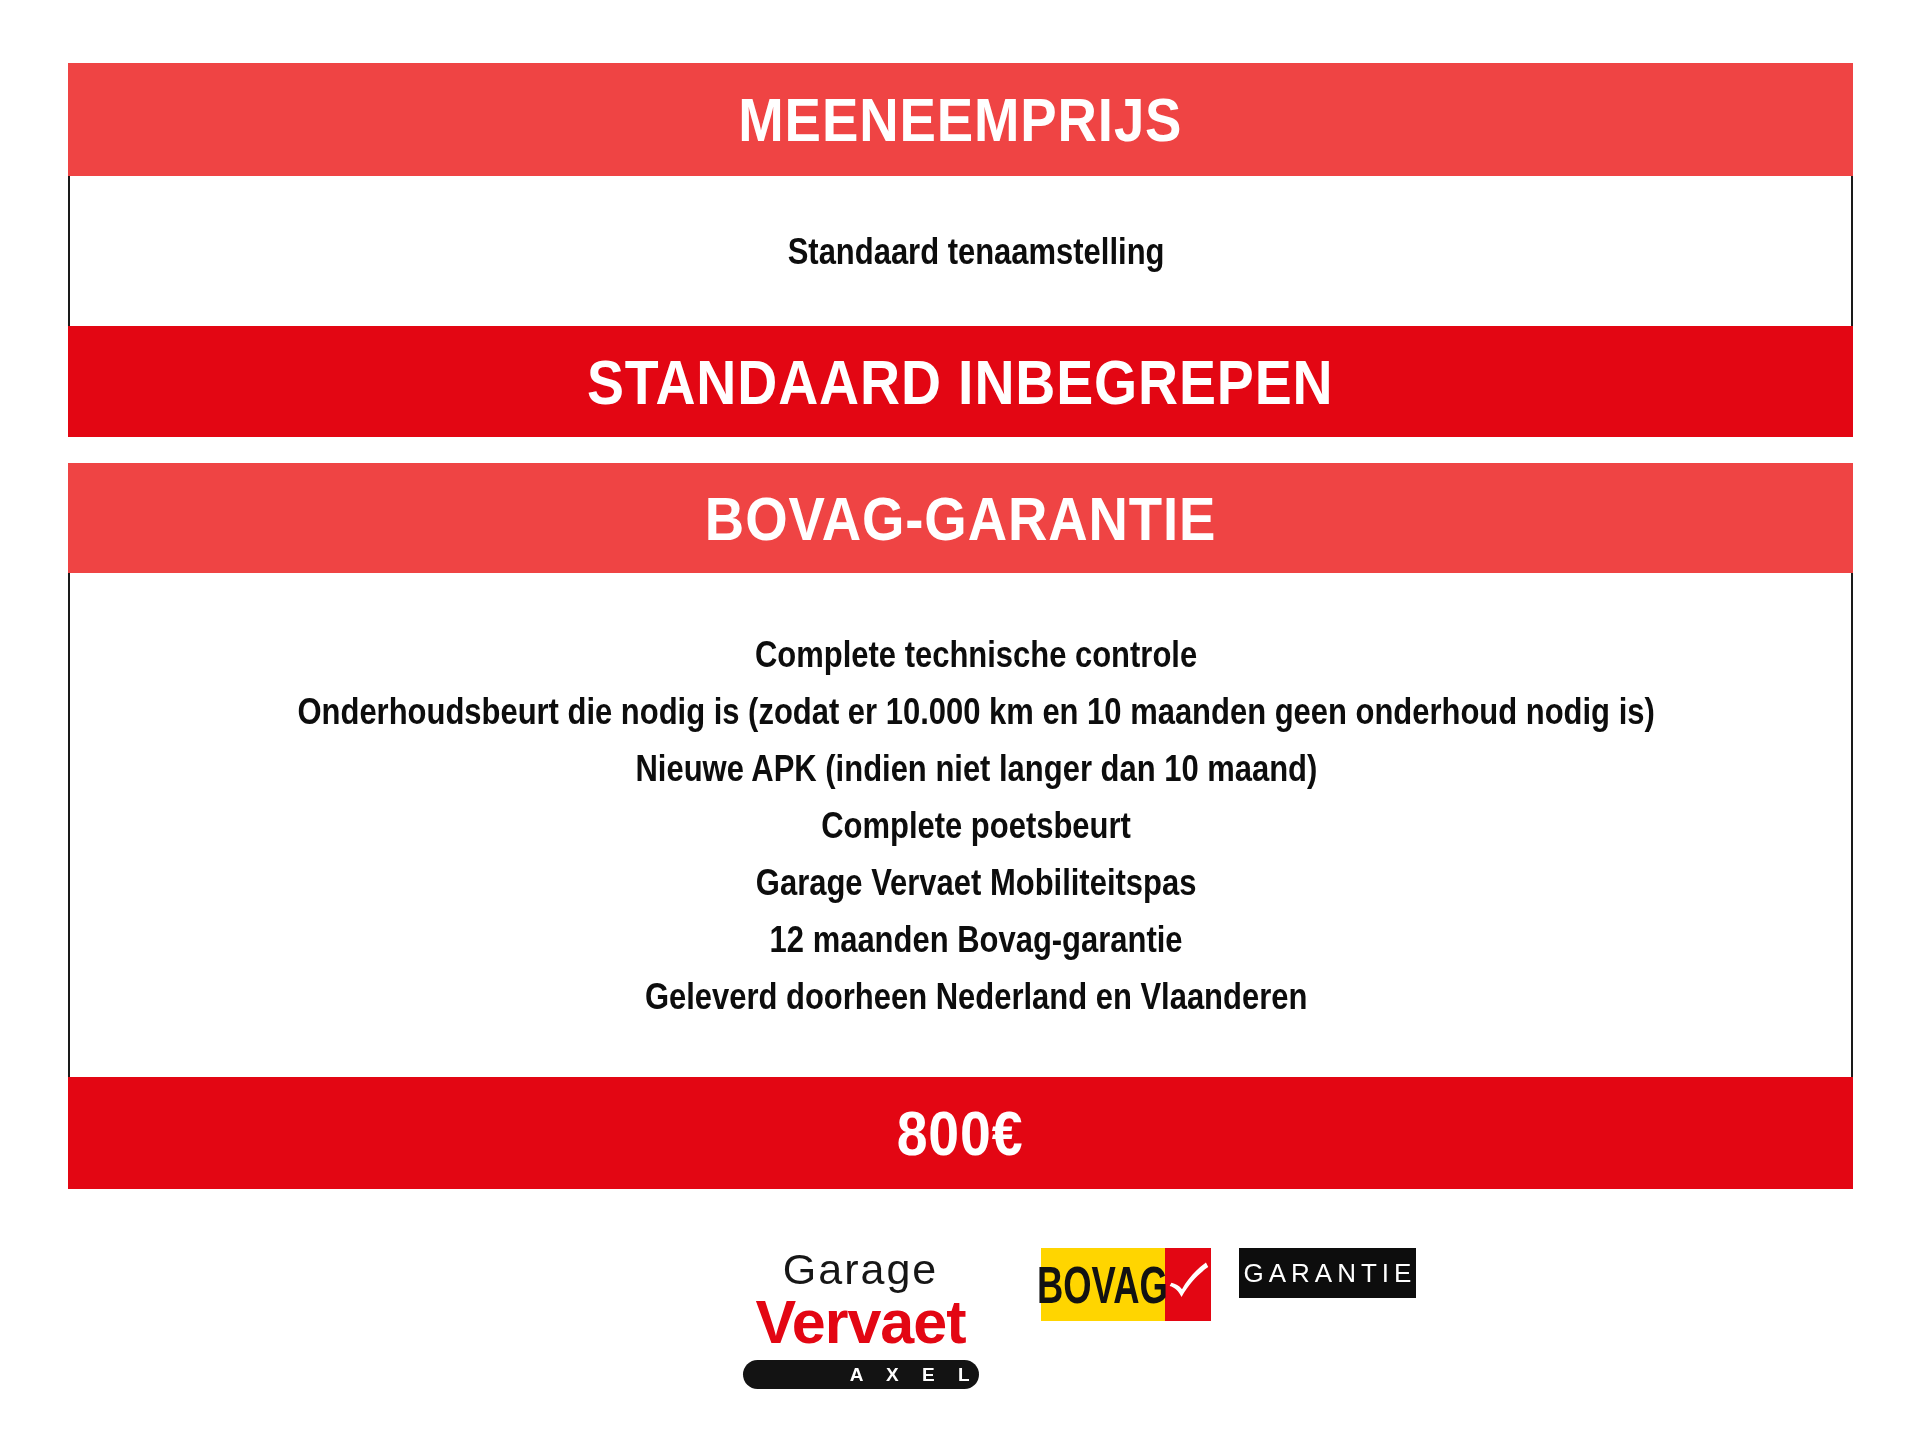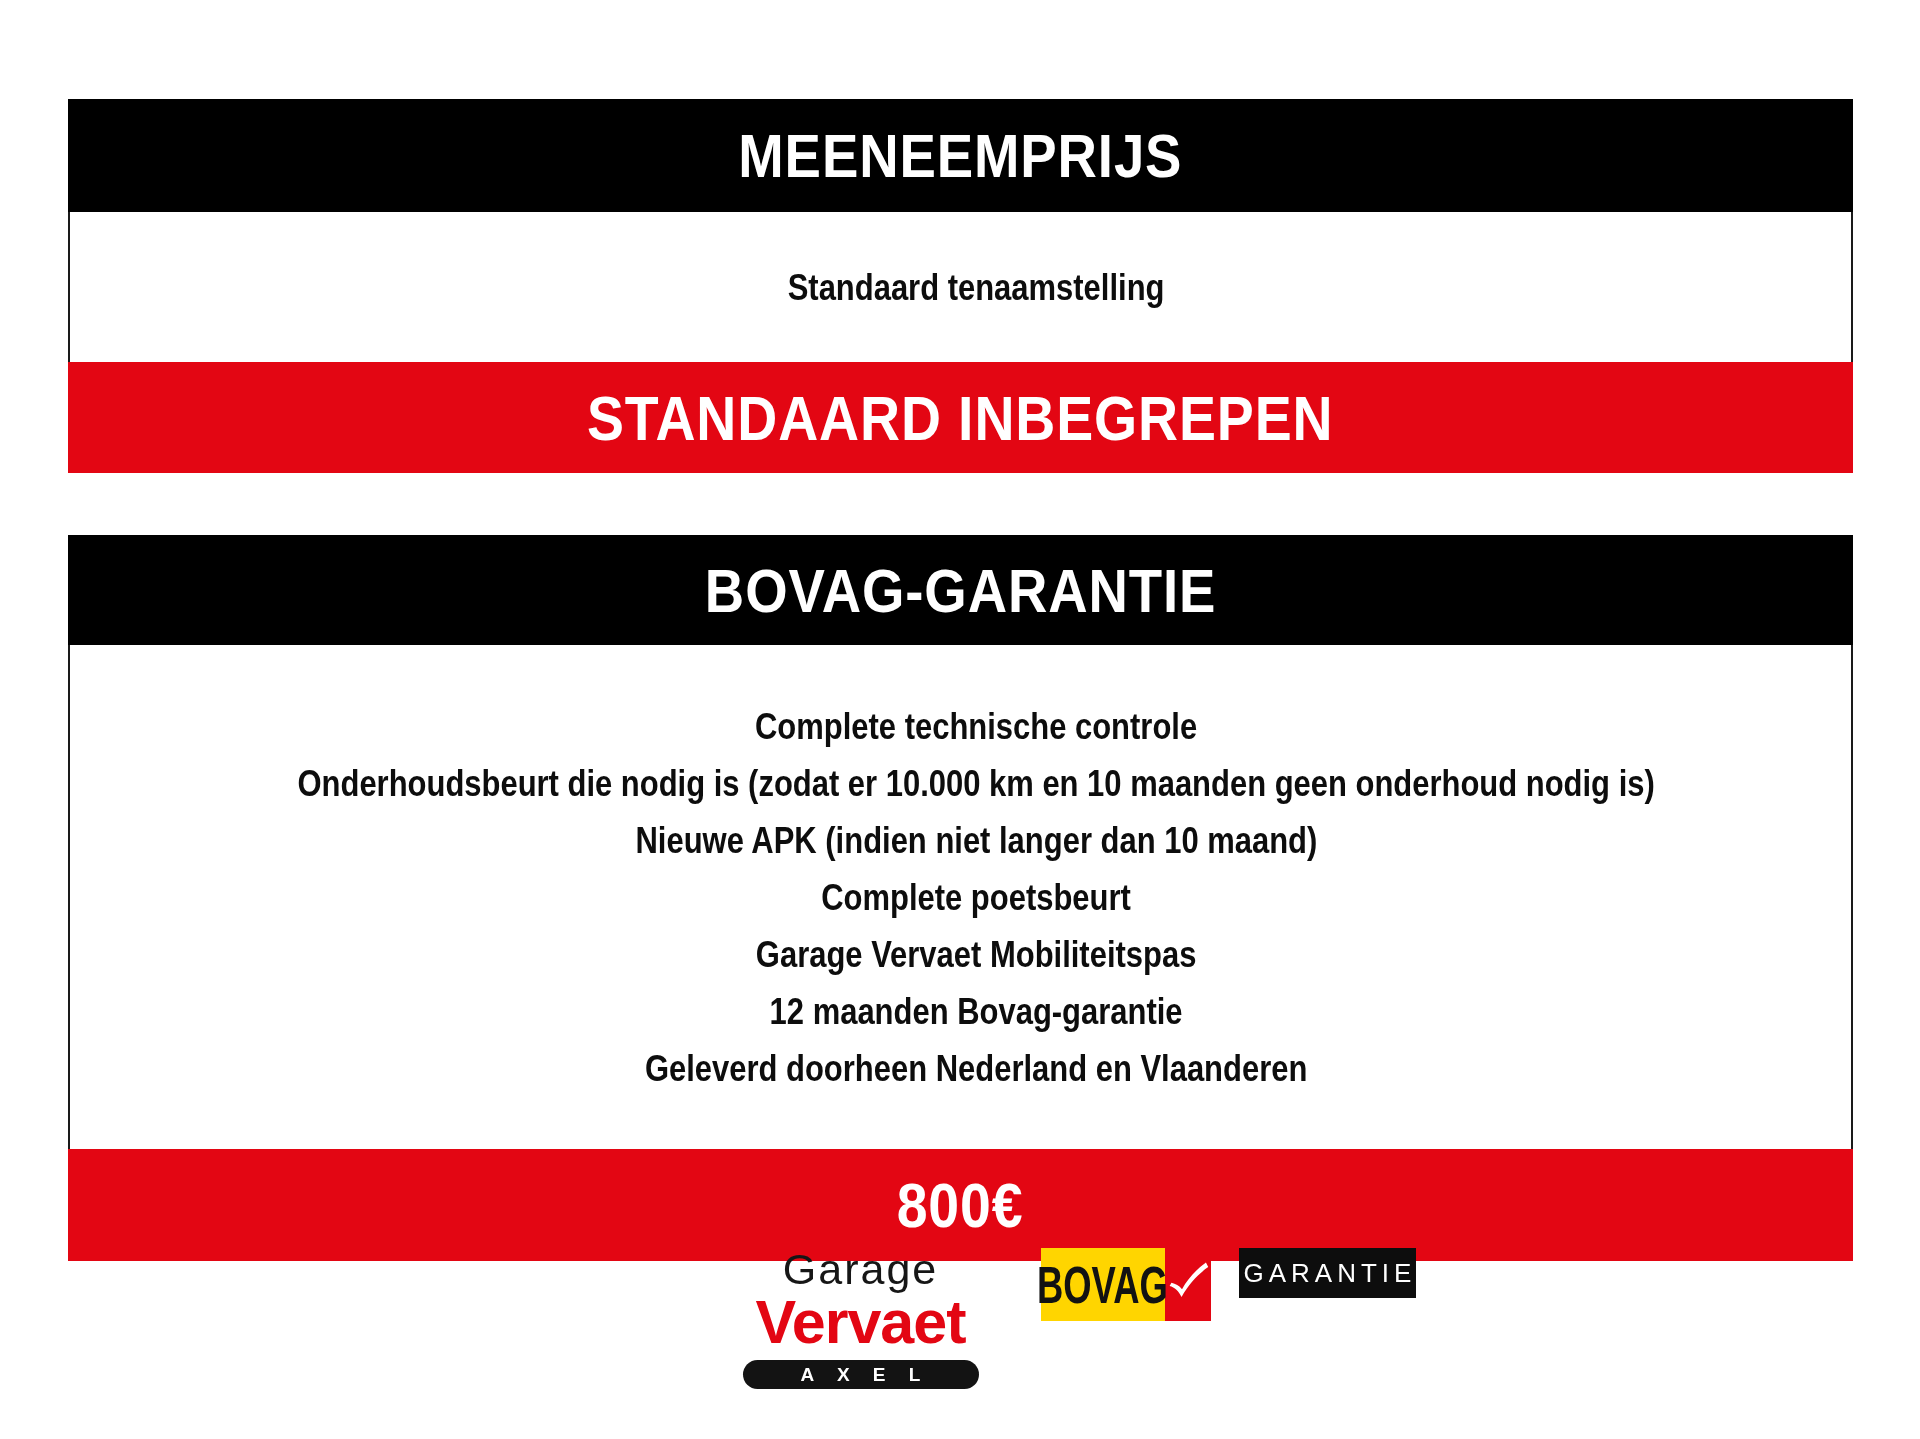--- a/index.html
+++ b/index.html
@@ -10,26 +10,25 @@
     position: relative;
     overflow: hidden;
   }
   .content {
     position: absolute;
     left: 68px; top: 63px;
     width: 1785px;
   }
   .panel { width: 100%; }
   .panel-header {
-    background: #000000;
+    background: #ef4444;
     color: #ffffff;
     display: flex; align-items: center; justify-content: center;
     font-weight: bold;
     font-size: 62px;
-    margin-top: 36px;
   }
   .panel-header.h1 { height: 113px; }
   .panel-header.h2 { height: 110px; }
   .panel-body {
     background: #ffffff;
     border-left: 2px solid #1a1a1a;
     border-right: 2px solid #1a1a1a;
     display: flex; flex-direction: column;
     align-items: center; justify-content: center;
     color: #0d0d0d;
@@ -97,21 +96,21 @@
     letter-spacing: -1px;
   }
   .vervaet-axel-pill {
     margin-top: 7px;
     width: 236px; height: 29px;
     background: #131313;
     border-radius: 15px;
     color: #ffffff;
     font-weight: bold;
     font-size: 19px;
-    display: flex; align-items: center; justify-content: center;
+    display: flex; align-items: center; justify-content: flex-end;
     letter-spacing: 9px;
     padding-left: 9px; 
   }
   .bovag-logo {
     width: 177px; height: 123px;
     display: flex; flex-direction: row; gap: 28px;
   }
   .bovag-top { display: flex; height: 73px; }
   .bovag-yellow {
     width: 124px; height: 100%;

